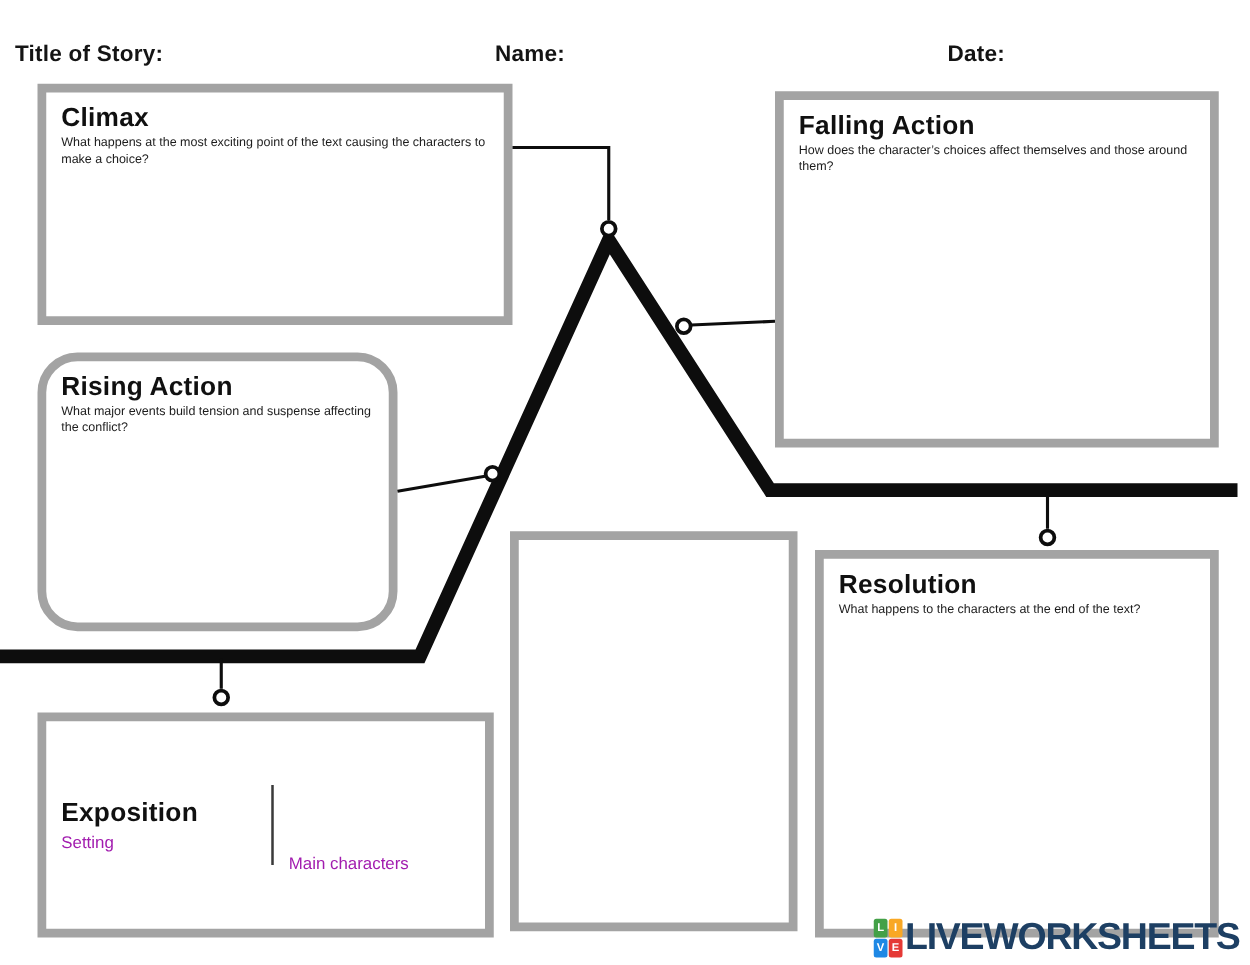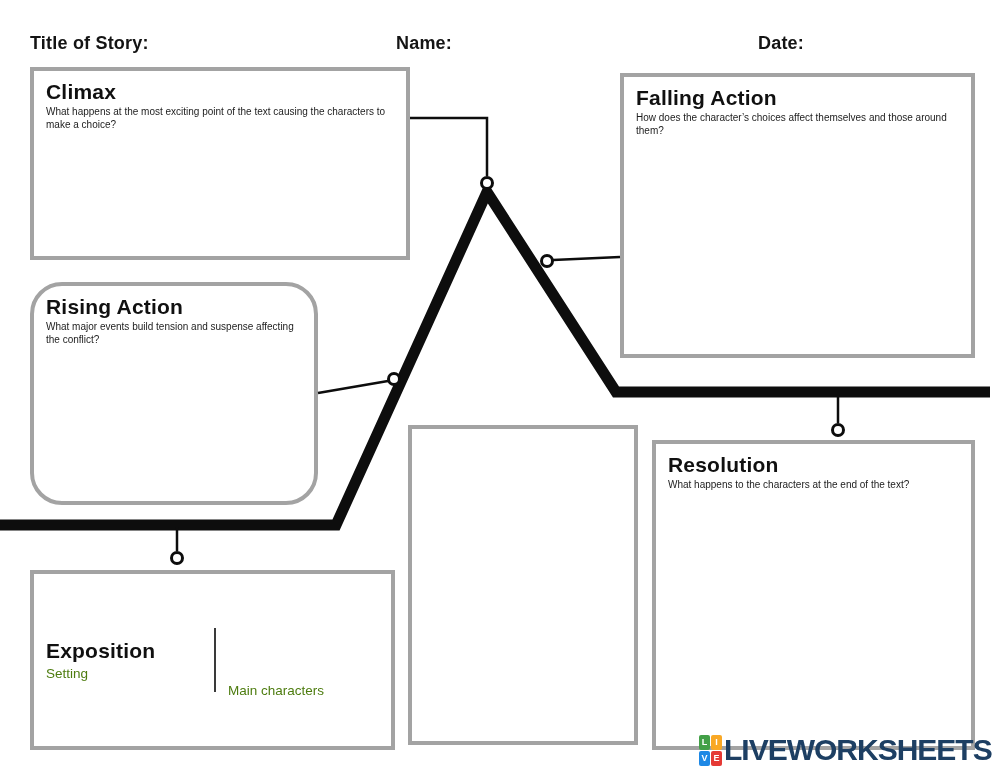--- a/index.html
+++ b/index.html
@@ -2,42 +2,42 @@
 <html style="--line-color: #0d0d0d;"><head>
 <meta charset="utf-8">
 <style>
   * { margin:0; padding:0; box-sizing:border-box; }
   html, body { width:1000px; height:772px; background:#ffffff;
     font-family:"Liberation Sans", sans-serif; color:#111; }
   .page { position:relative; width:1000px; height:772px; background:#fff; overflow:hidden; }
 
   .hdr-label { position:absolute; top:33px; font-size:18px; font-weight:600;
     letter-spacing:.2px; color:#141414; }
-  #hdr-title { left:30px; }
+  #hdr-title { left:12px; }
   #hdr-name  { left:396px; }
   #hdr-date  { left:758px; }
 
-  .box { position:absolute; background:#fff; border:4px solid #a3a3a3; padding:9px 12px; }
+  .box { position:absolute; background:#fff; border:7px solid #a3a3a3; padding:9px 12px; }
   .box h2 { font-size:21px; font-weight:700; color:#101010; line-height:1.15;
     letter-spacing:.2px; margin-bottom:2px; }
   .box p { font-size:10px; font-weight:400; color:#1c1c1c; line-height:1.26; }
 
   #box-climax     { left:30px;  top:67px;  width:380px; height:193px; }
   #box-rising     { left:30px;  top:282px; width:288px; height:223px;border-radius:32px; }
   #box-falling    { left:620px; top:73px;  width:355px; height:285px; }
   #box-conflict-top  { left:433px; top:333px; width:132px; height:95px;
      border-bottom:none; z-index:4; padding:8px 8px 0 9px; }
   #box-conflict-top p { font-size:13.5px; }
   #box-conflict-main { left:408px; top:425px; width:230px; height:320px; z-index:2; }
   #box-resolution { left:652px; top:440px; width:323px; height:310px; }
   #box-exposition { left:30px;  top:570px; width:365px; height:180px; padding:0; display:flex;align-items:center; }
   .expo-cell { padding:11px 12px; }
   .expo-left  { width:182px; border-right:2px solid #3a3a3a; }
   .expo-right { flex:1; padding-top:40px;margin-top:32px; }
-  .expo-label { font-size:13.5px; font-weight:400; color:#4d7c0f; }
+  .expo-label { font-size:13.5px; font-weight:400; color:#a21caf; }
 
   svg.overlay { position:absolute; left:0; top:0; z-index:6; pointer-events:none; }
   .plot-stroke   { stroke: var(--line-color, #0d0d0d); }
   .thin-stroke   { stroke: var(--line-color, #111111); }
   .node-circle   { fill:#ffffff; stroke: var(--line-color, #111111); }
 
   .logo { position:absolute; left:699px; top:733px; display:flex; align-items:center;
     z-index:10; }
   .logo-grid { display:grid; grid-template-columns:11px 11px; grid-auto-rows:15px;
     gap:1px; margin-right:2px; }

